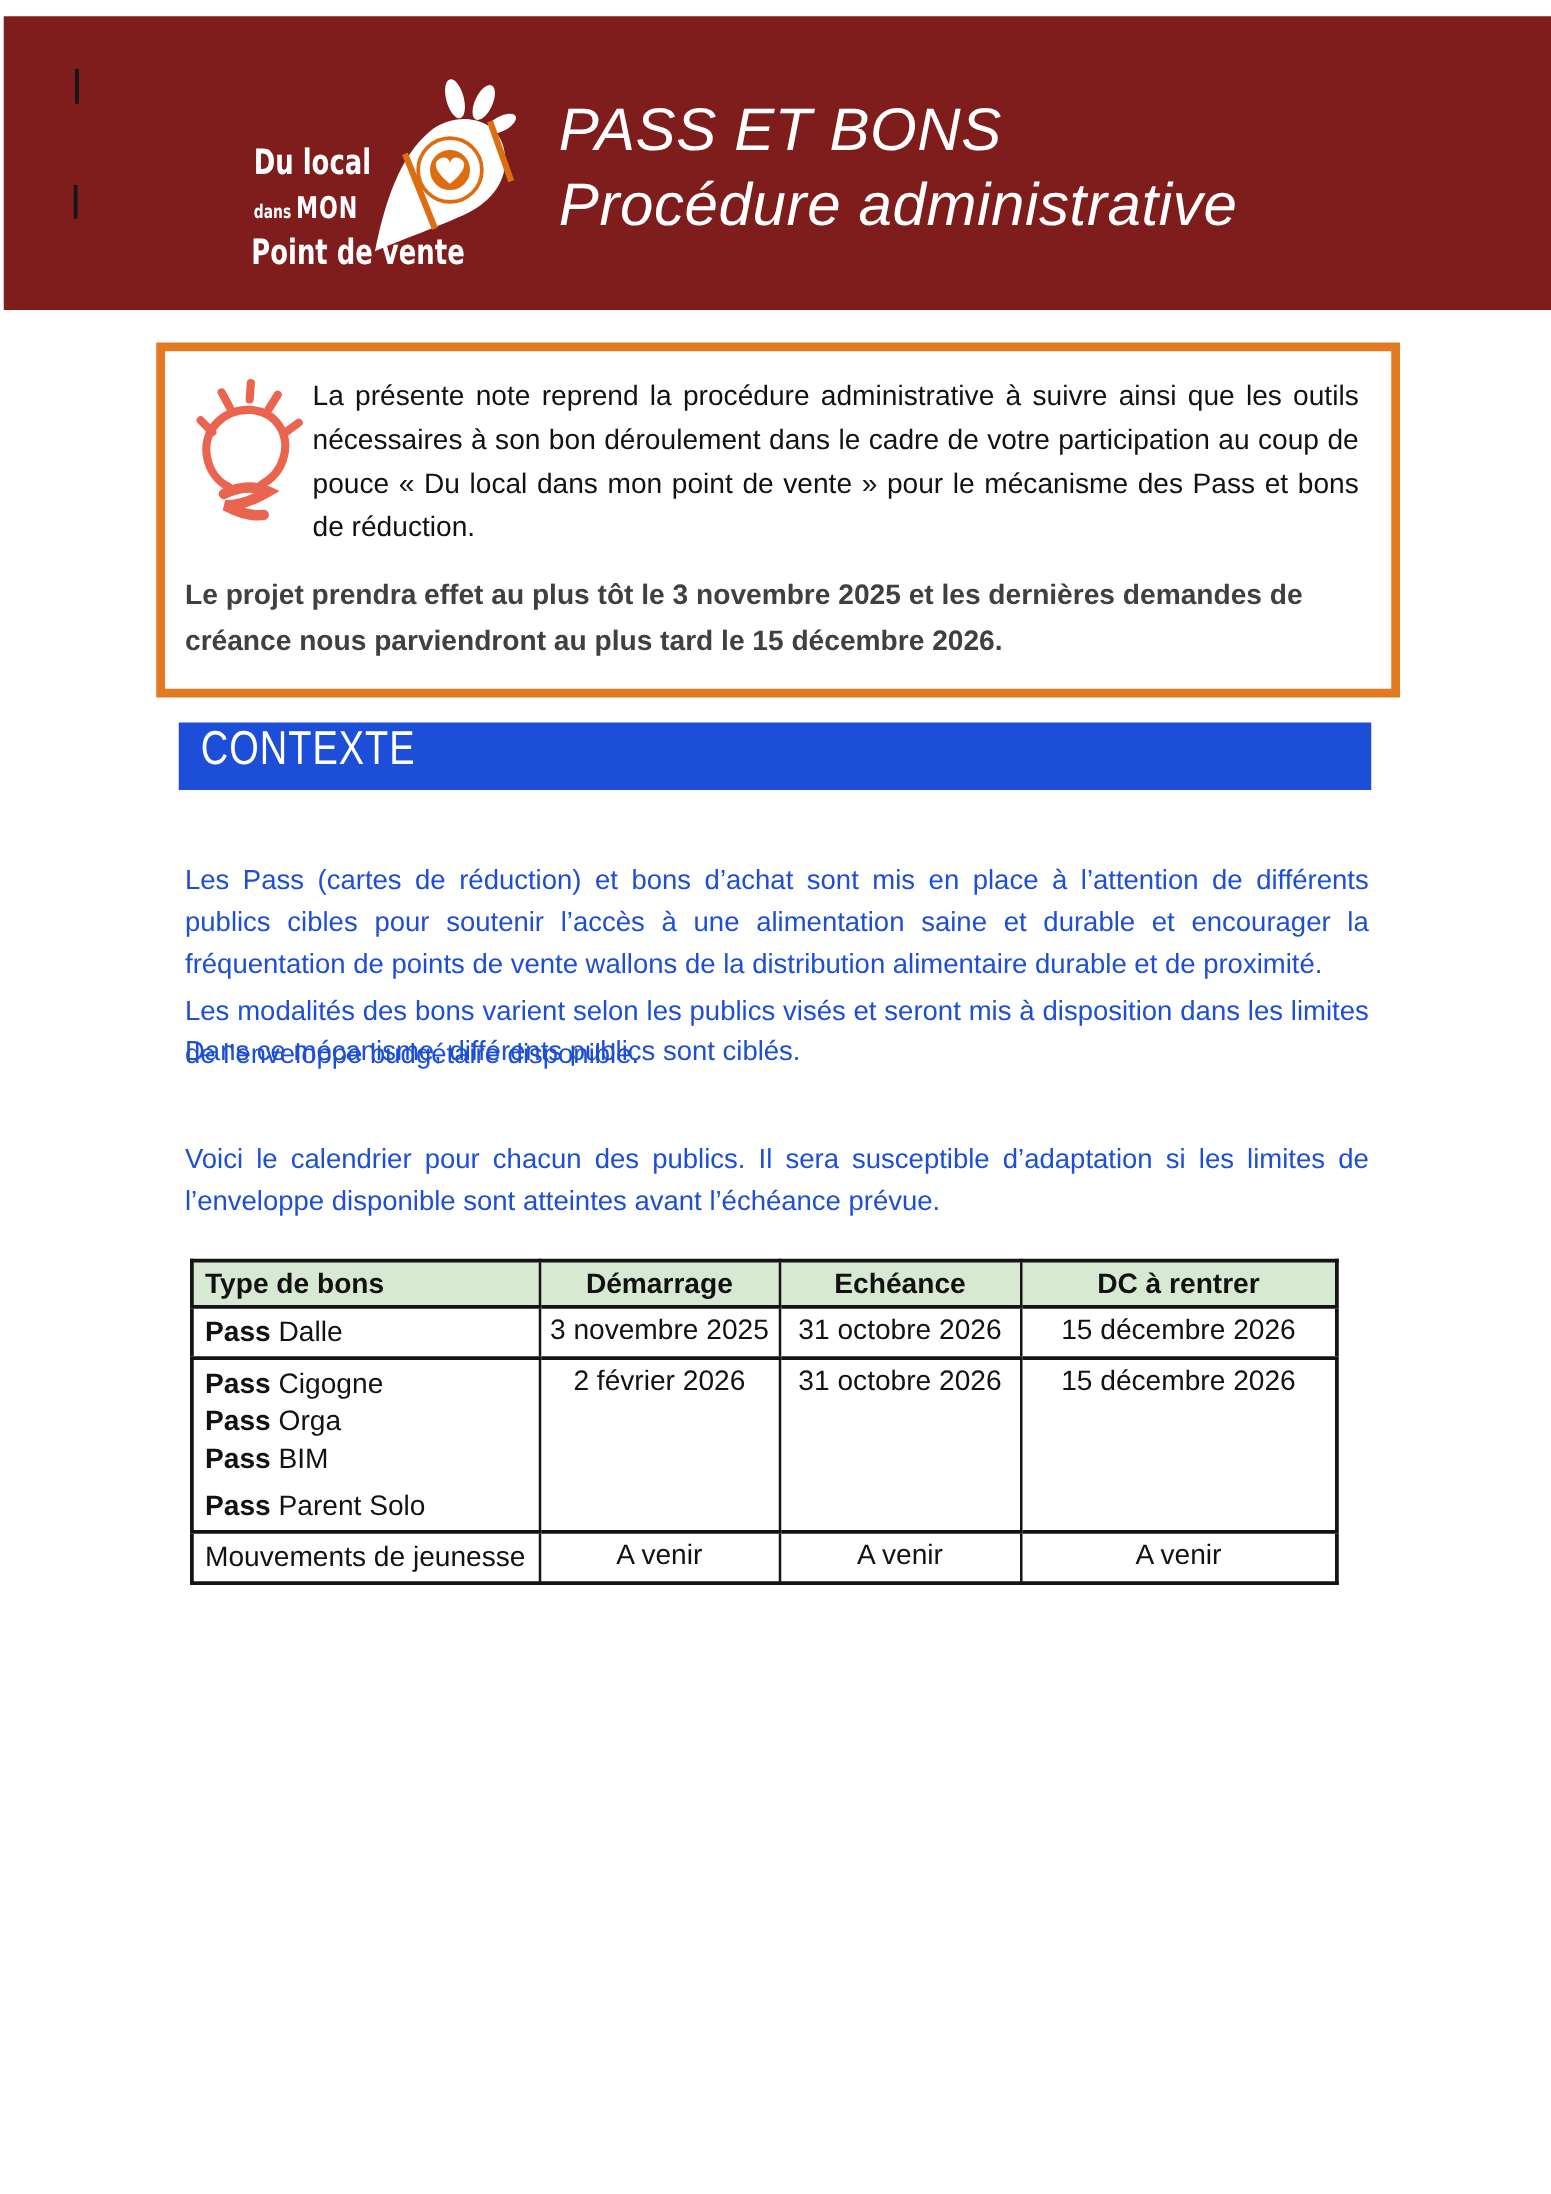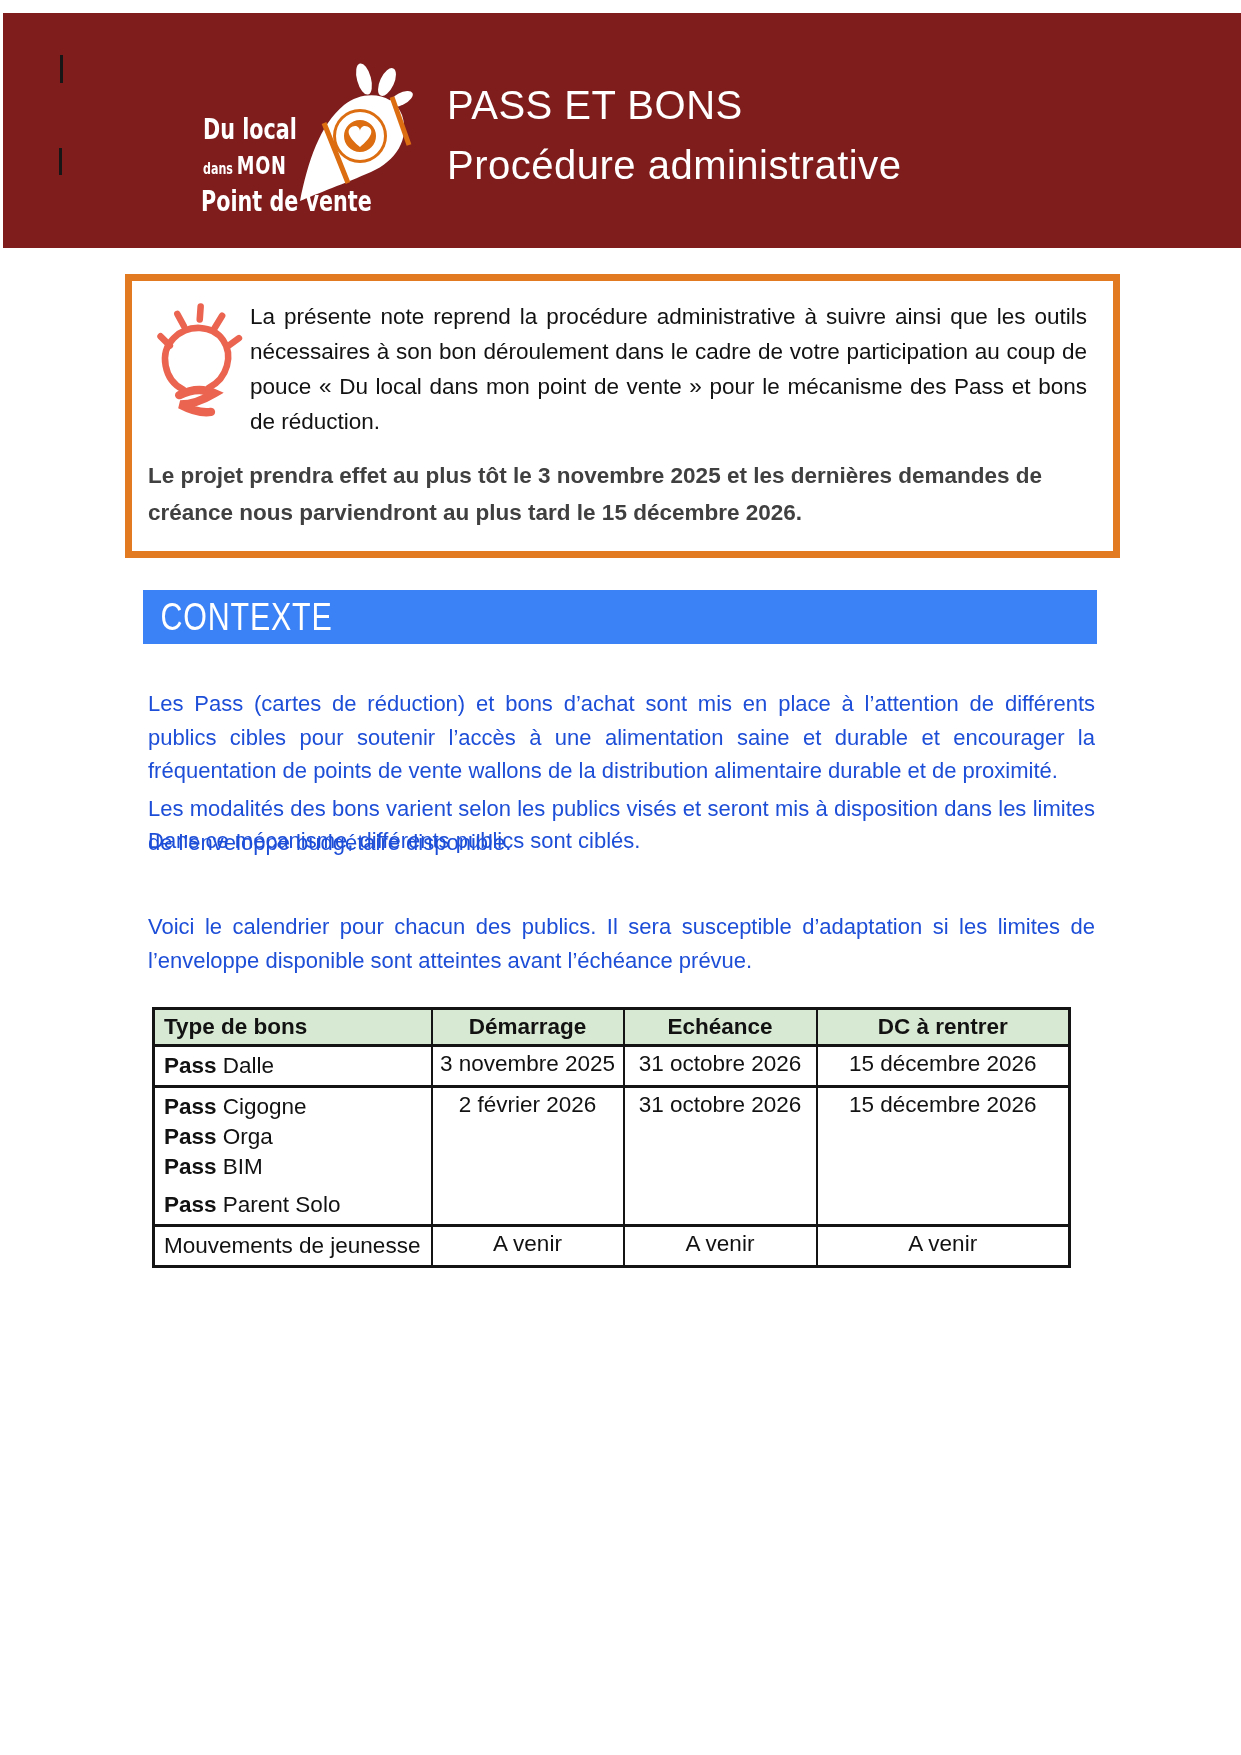--- a/index.html
+++ b/index.html
@@ -15,32 +15,32 @@
   
   .logo{position:absolute;left:0;top:0;}
   .logo-line{position:absolute;color:#fff;white-space:nowrap;transform:scaleX(.74);transform-origin:left top;
     font-family:"DejaVu Sans",sans-serif;font-weight:700;}
   .logo-du{left:200px;top:100px;font-size:28px;}
   .logo-dans{left:200px;top:139px;font-size:15px;}
   .logo-dans .big{font-size:24px;text-transform:uppercase;letter-spacing:1px;}
   .logo-point{left:198px;top:172px;font-size:28px;}
   .carrot{position:absolute;left:283px;top:48px;}
   
-  .band-title{position:absolute;left:444px;top:62px;color:#ffffff;font-size:40px;line-height:60px;font-weight:400;letter-spacing:.5px;}
+  .band-title{position:absolute;left:444px;top:62px;color:#ffffff;font-size:48px;line-height:60px;font-weight:400;letter-spacing:.5px;font-style:italic;}
   
   .callout{position:absolute;left:125px;top:274px;width:995px;height:284px;box-sizing:border-box;
     border:7px solid #E27A22;background:#fff;}
   .bulb{position:absolute;left:14px;top:18px;}
   .callout-body{position:absolute;left:118px;top:18px;right:26px;
     font-size:22.5px;line-height:35px;text-align:justify;color:#121212;}
   .callout-highlight{position:absolute;left:16px;top:176px;right:34px;
     font-size:22.5px;line-height:37px;font-weight:700;color:#404040;}
   
-  .banner{position:absolute;left:143px;top:590px;width:954px;height:54px;background:#3b82f6;
-    display:flex;align-items:center;}
+  .banner{position:absolute;left:143px;top:578px;width:954px;height:54px;background:#1d4ed8;
+    display:flex;}
   .banner-text{display:inline-block;color:#ffffff;font-size:38px;font-weight:400;letter-spacing:1px;
     padding-left:22px;transform:scaleX(.8);transform-origin:left center;}
   
   .para{position:absolute;left:148px;width:947px;font-size:22px;line-height:33.5px;color:#1d4ed8;}
   .just{text-align:justify;}
   .p1{top:687px;}
   .p2{top:792px;}
   .p3{top:824px;}
   .p4{top:910px;}
   

